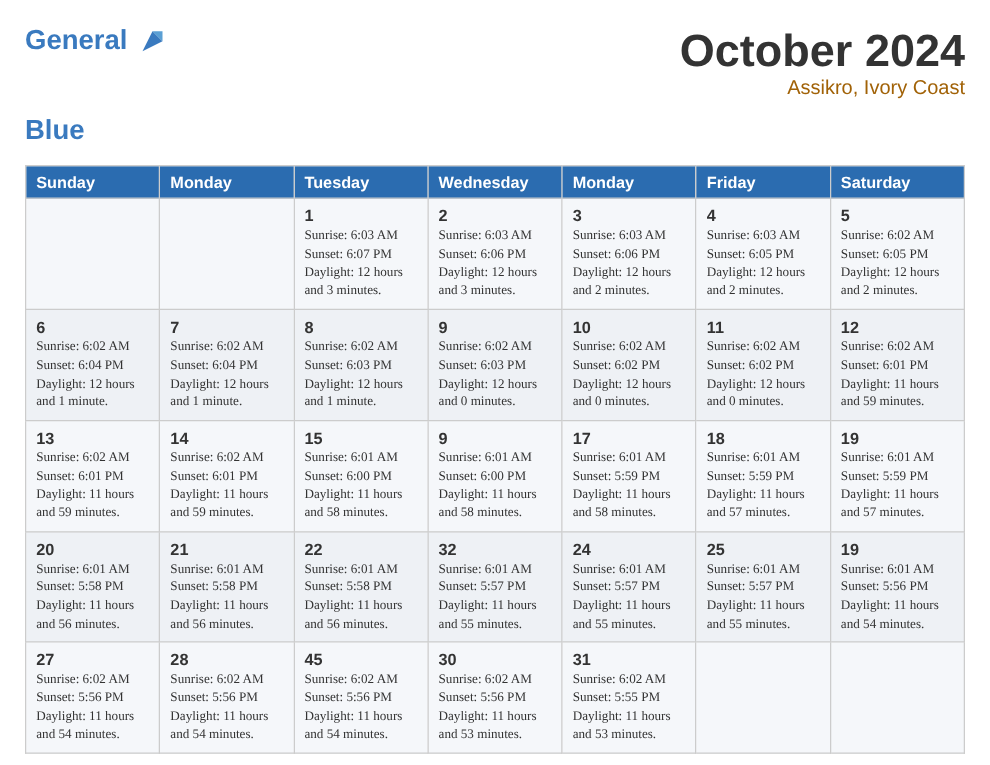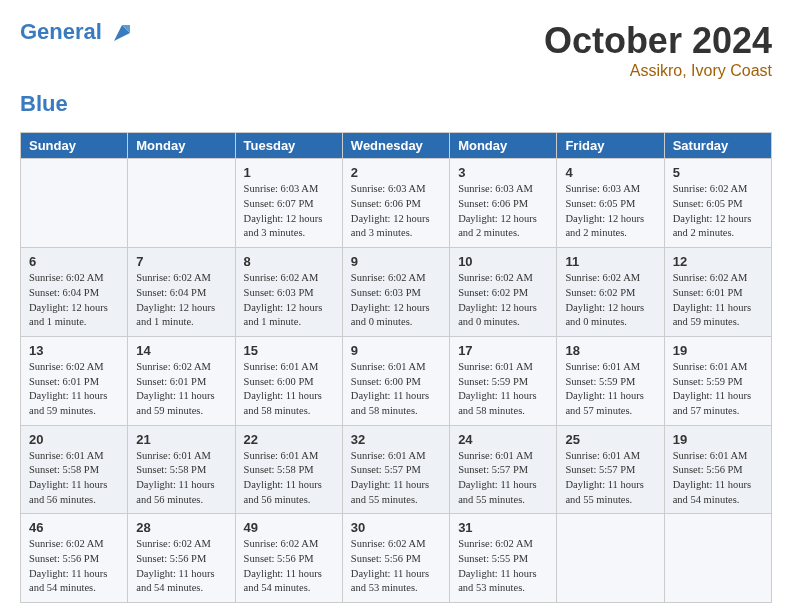--- a/index.html
+++ b/index.html
@@ -286,33 +286,33 @@
         </td>
         <td>
           <span class="day-number">19</span>
           <div class="cell-content">Sunrise: 6:01 AM
 Sunset: 5:56 PM
 Daylight: 11 hours and 54 minutes.</div>
         </td>
       </tr>
       <tr>
         <td>
-          <span class="day-number">46</span>
+          <span class="day-number">27</span>
           <div class="cell-content">Sunrise: 6:02 AM
 Sunset: 5:56 PM
 Daylight: 11 hours and 54 minutes.</div>
         </td>
         <td>
           <span class="day-number">28</span>
           <div class="cell-content">Sunrise: 6:02 AM
 Sunset: 5:56 PM
 Daylight: 11 hours and 54 minutes.</div>
         </td>
         <td>
-          <span class="day-number">49</span>
+          <span class="day-number">45</span>
           <div class="cell-content">Sunrise: 6:02 AM
 Sunset: 5:56 PM
 Daylight: 11 hours and 54 minutes.</div>
         </td>
         <td>
           <span class="day-number">30</span>
           <div class="cell-content">Sunrise: 6:02 AM
 Sunset: 5:56 PM
 Daylight: 11 hours and 53 minutes.</div>
         </td>

